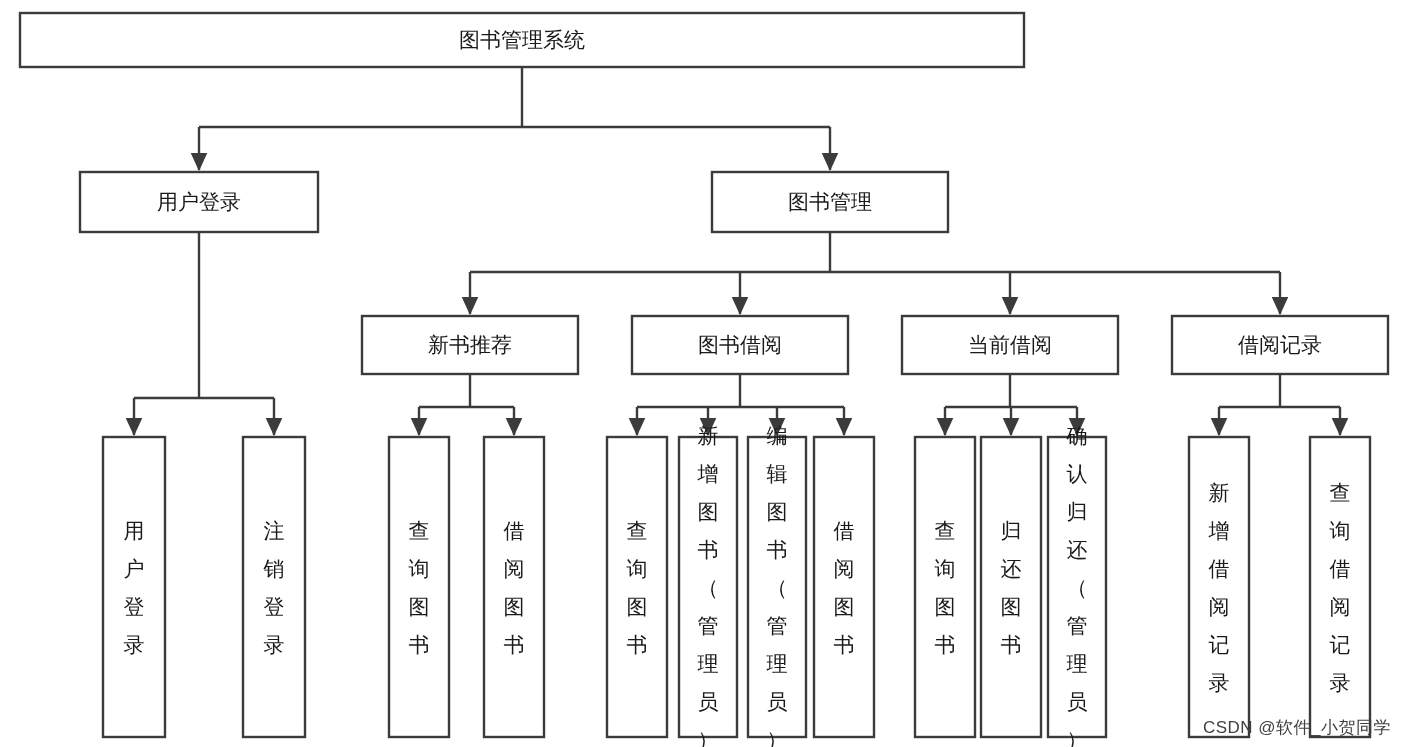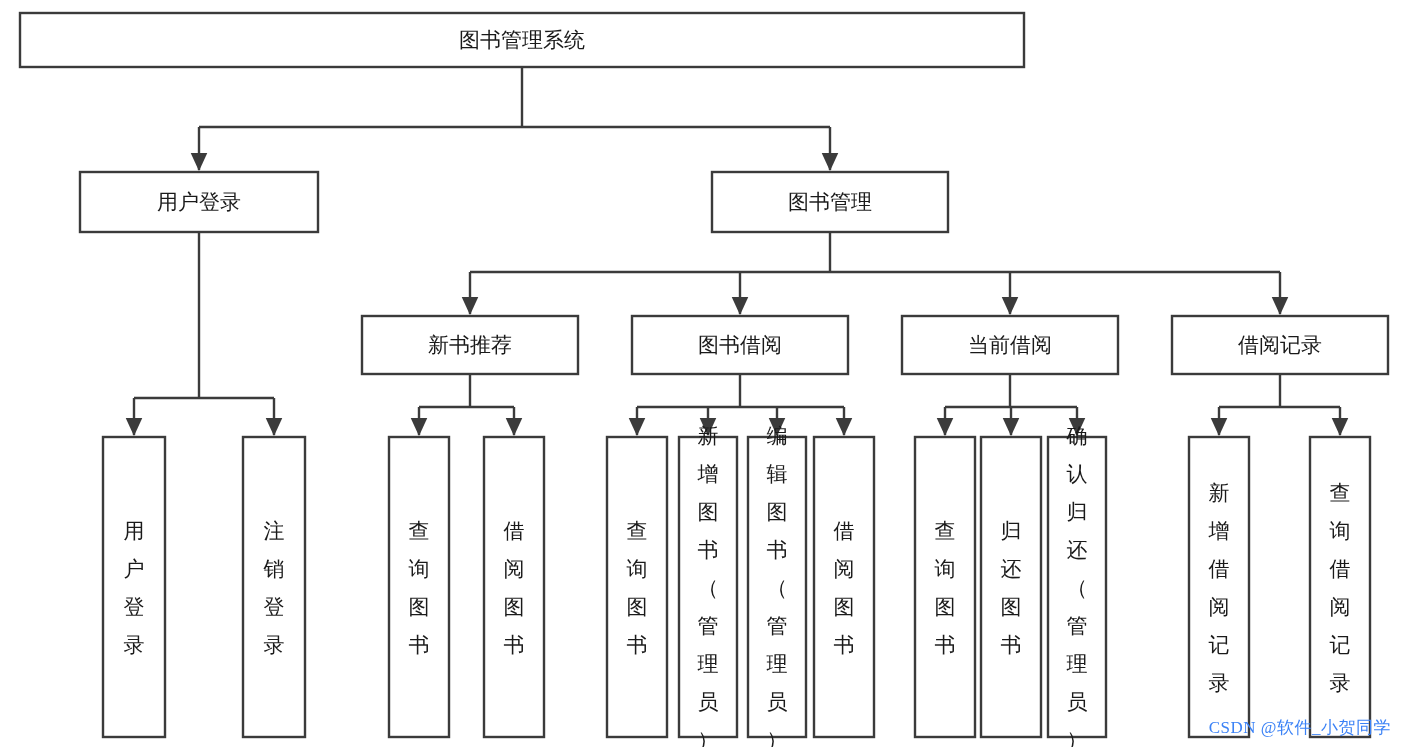--- a/index.html
+++ b/index.html
@@ -52,23 +52,23 @@
   .node-label-v {
     font-family: "DejaVu Sans", "Liberation Sans", sans-serif;
     font-size: 21px;
     fill: #1a1a1a;
     text-anchor: middle;
   }
   .watermark {
     position: absolute;
     right: 14px;
     bottom: 8px;
-    font-family: Liberation Serif, serif;
+    font-family: Liberation Sans, sans-serif;
     font-size: 17px;
-    color: #3b82f6;
+    color: #404040;
     letter-spacing: 0.5px;
     user-select: none;
     white-space: nowrap;
   }
 </style>
 </head>
 <body>
 
 <div id="diagram-root">
   <svg id="diagram-svg" viewBox="0 0 1405 747">

